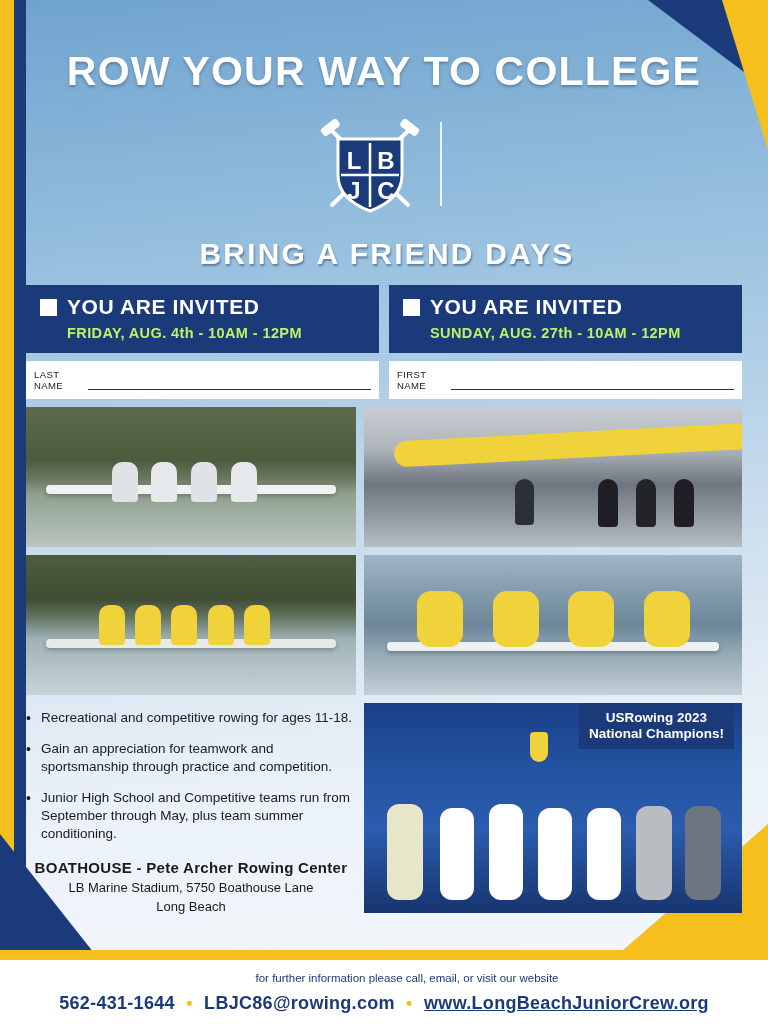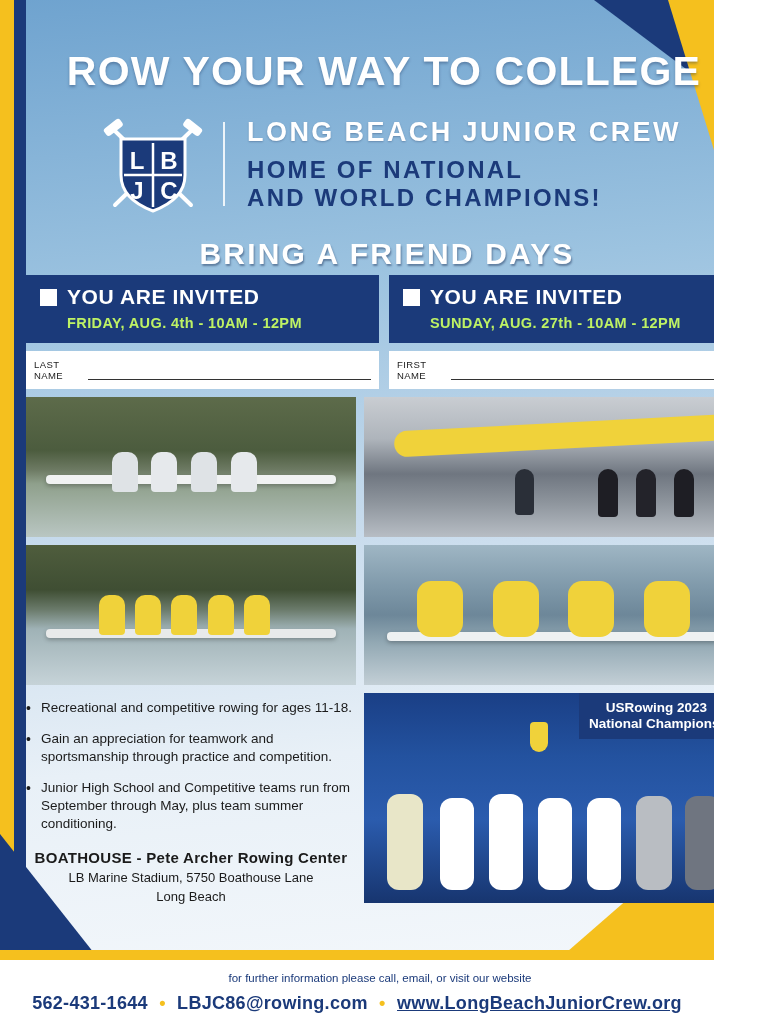--- a/index.html
+++ b/index.html
@@ -4,21 +4,21 @@
 <style>
   * { box-sizing: border-box; margin: 0; padding: 0; }
   html, body {
     width: 768px; height: 1024px;
     font-family: "Liberation Sans", sans-serif;
     background: #ffffff;
     overflow: hidden;
   }
   .flyer {
     position: relative;
-    width: 714px; height: 1024px;
+    width: 768px; height: 1024px;
     background: linear-gradient(175deg, #6fa3cf 0%, #9cc3e0 28%, #c9dced 52%, #e8f0f7 72%, #f6f9fc 100%);
     overflow: hidden;
   }
   .edge-yellow-left {
     position: absolute; left: 0; top: 0; width: 14px; height: 1024px;
     background: #f5c01e;
   }
   .edge-blue-left {
     position: absolute; left: 14px; top: 0; width: 12px; height: 1024px;
     background: #1b3a7a;
@@ -96,21 +96,21 @@
 
   .bring {
     margin-top: 18px; text-align: center;
     color: #ffffff; font-size: 30px; font-weight: bold; letter-spacing: 2.2px;
     text-shadow: 1px 2px 2px rgba(20,40,80,.45);
     padding-right: 20px;
   }
 
   
   .invites {
-    display: flex; gap: 10px; margin-top: 4px; padding-right: 26px;
+    display: flex; gap: 10px; margin-top: 14px; padding-right: 26px;
   }
   .invite {
     flex: 1 1 0; background: #1b3a7a; padding: 10px 14px 12px 14px;
   }
   .invite-top { display: flex; align-items: center; gap: 10px; }
   .checkbox {
     width: 17px; height: 17px; background: #ffffff; flex: 0 0 auto;
   }
   .invite-title {
     color: #ffffff; font-size: 21px; font-weight: bold; letter-spacing: .6px;
@@ -231,25 +231,20 @@
           <line x1="31" y1="66" x2="89" y2="66" stroke="#ffffff" stroke-width="2.5"></line>
           <text x="44" y="60" font-family="Liberation Sans, sans-serif" font-size="24" font-weight="bold" fill="#ffffff" text-anchor="middle">L</text>
           <text x="76" y="60" font-family="Liberation Sans, sans-serif" font-size="24" font-weight="bold" fill="#ffffff" text-anchor="middle">B</text>
           <text x="44" y="90" font-family="Liberation Sans, sans-serif" font-size="24" font-weight="bold" fill="#ffffff" text-anchor="middle">J</text>
           <text x="76" y="90" font-family="Liberation Sans, sans-serif" font-size="24" font-weight="bold" fill="#ffffff" text-anchor="middle">C</text>
         </svg>
       </div>
 
       <div class="divider-v"></div>
 
-      <div class="brandtext">
-        <div class="brand-line1">LONG BEACH JUNIOR CREW</div>
-        <div class="brand-line2">HOME OF NATIONAL</div>
-        <div class="brand-line3">AND WORLD CHAMPIONS!</div>
-      </div>
     </div>
 
     <div class="bring">BRING A FRIEND DAYS</div>
 
     <div class="invites">
       <div class="invite">
         <div class="invite-top">
           <div class="checkbox"></div>
           <div class="invite-title">YOU ARE INVITED</div>
         </div>

